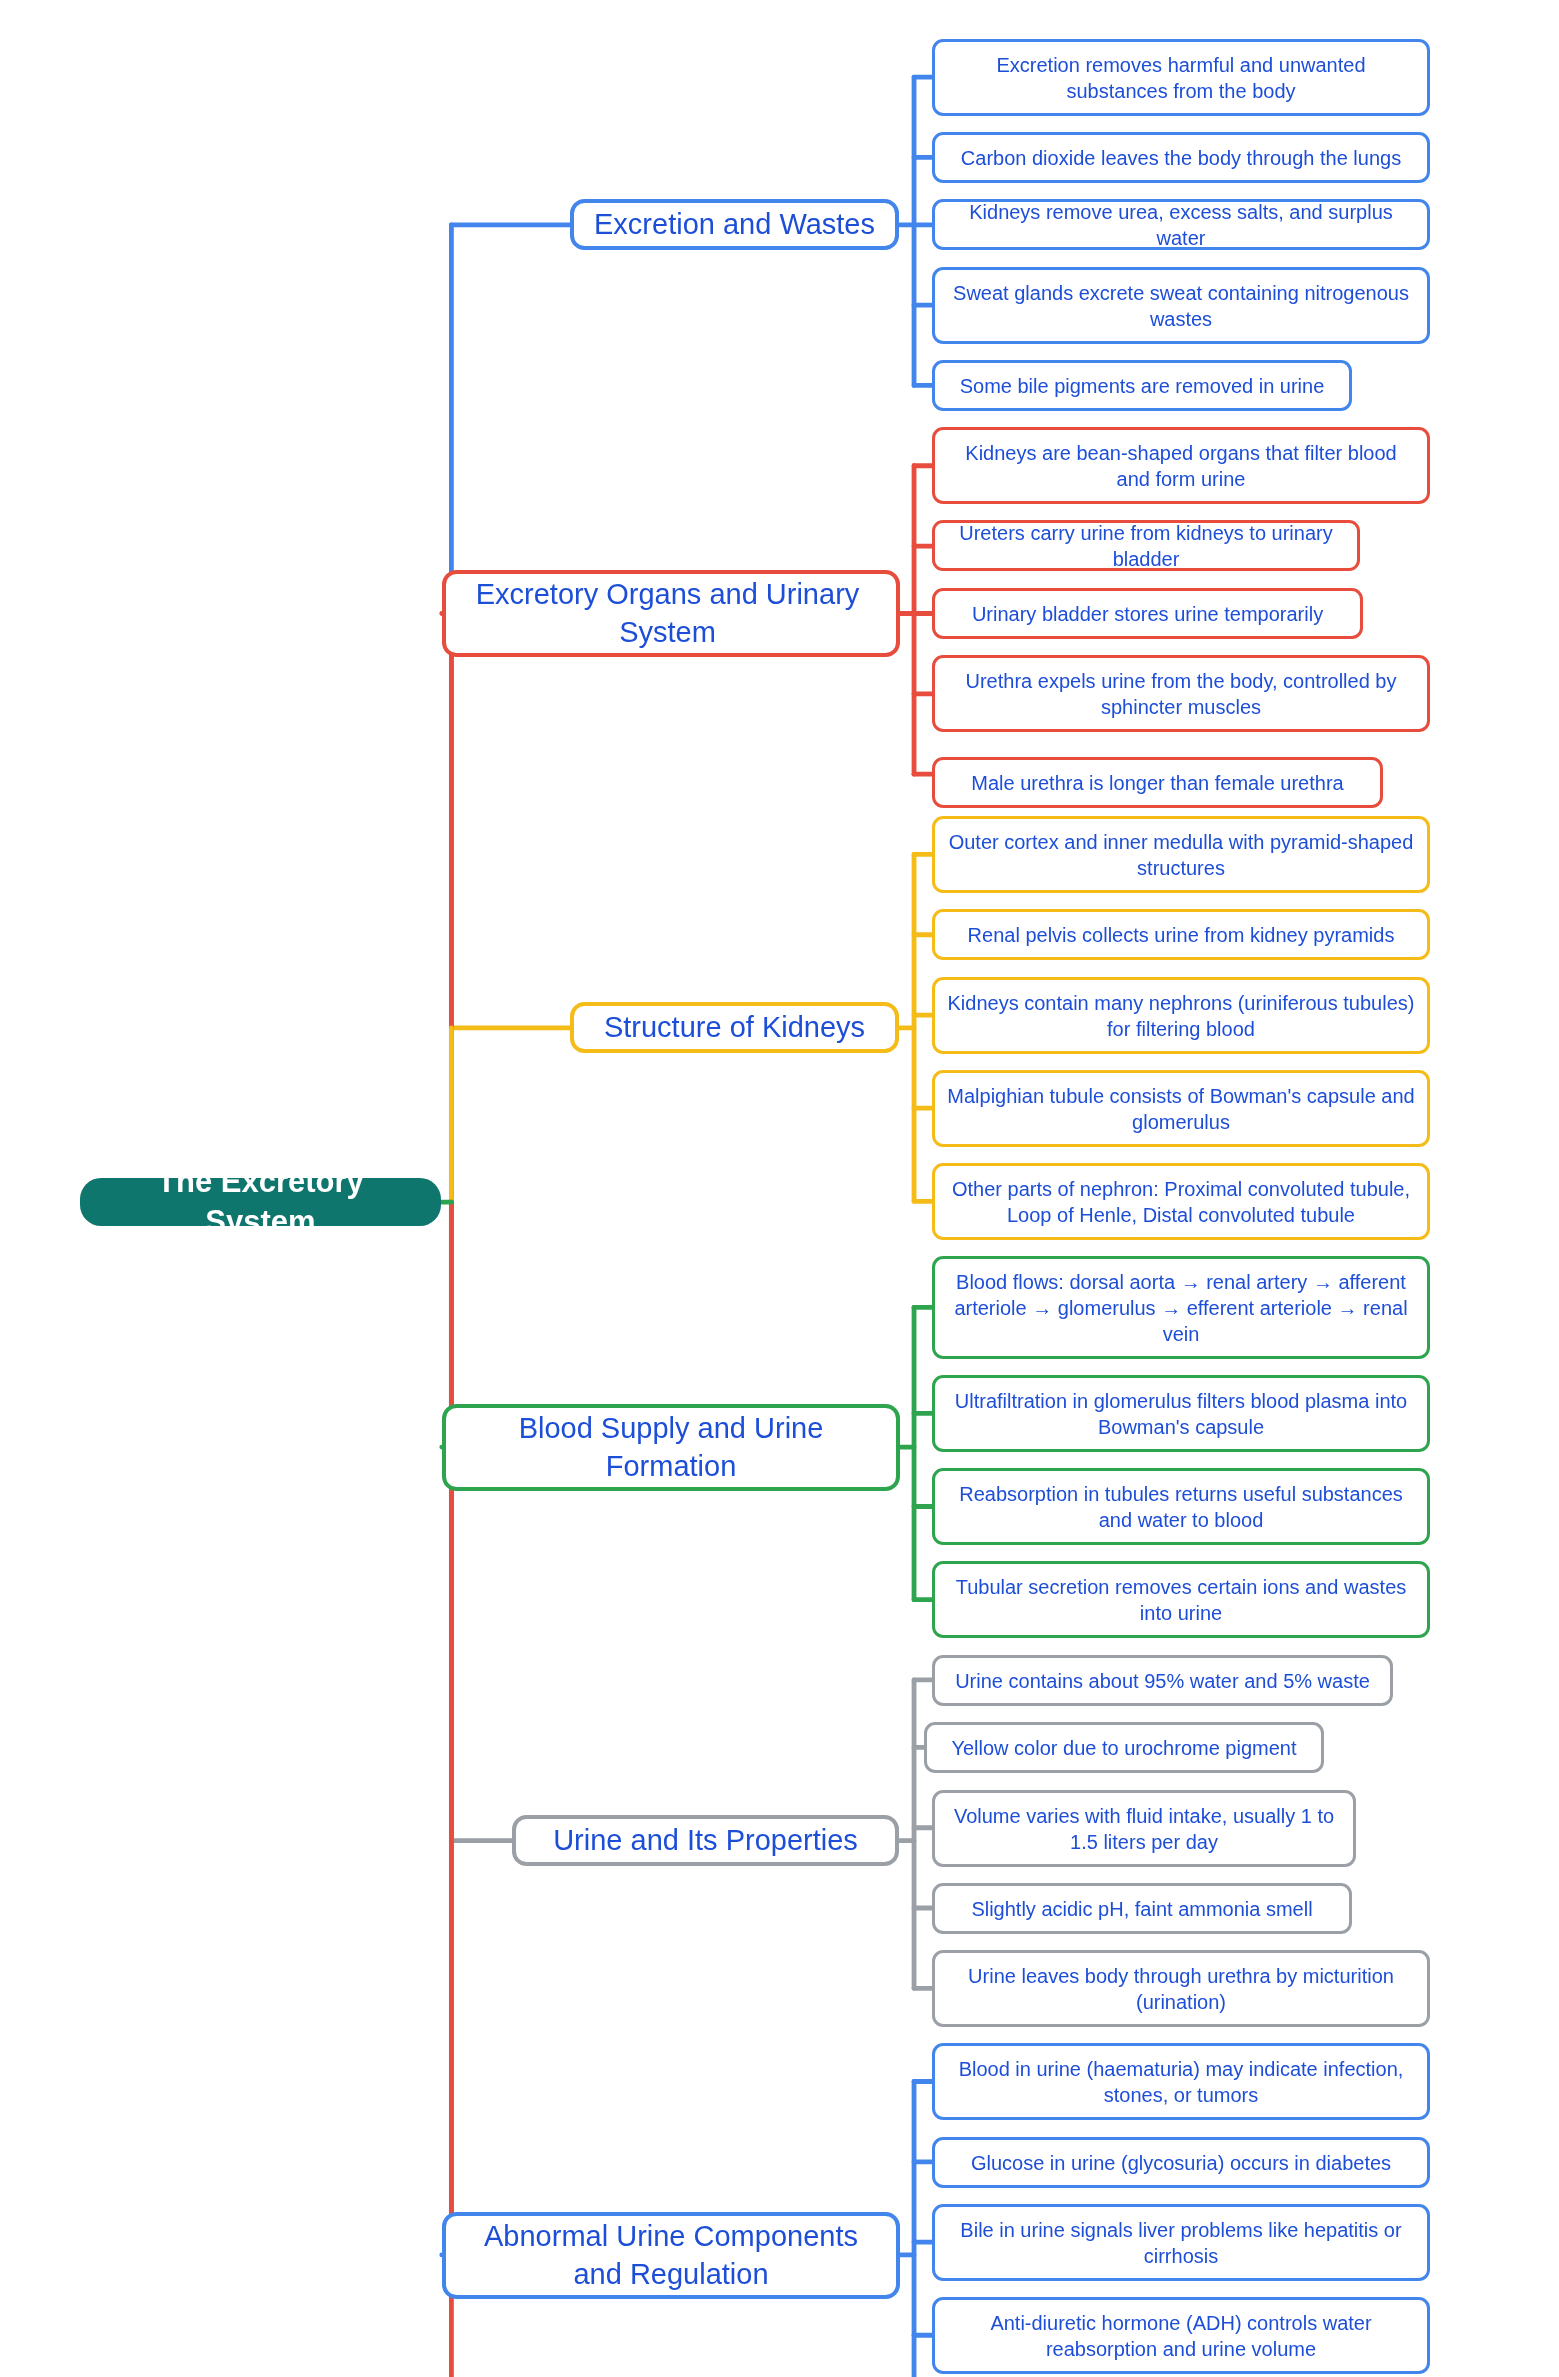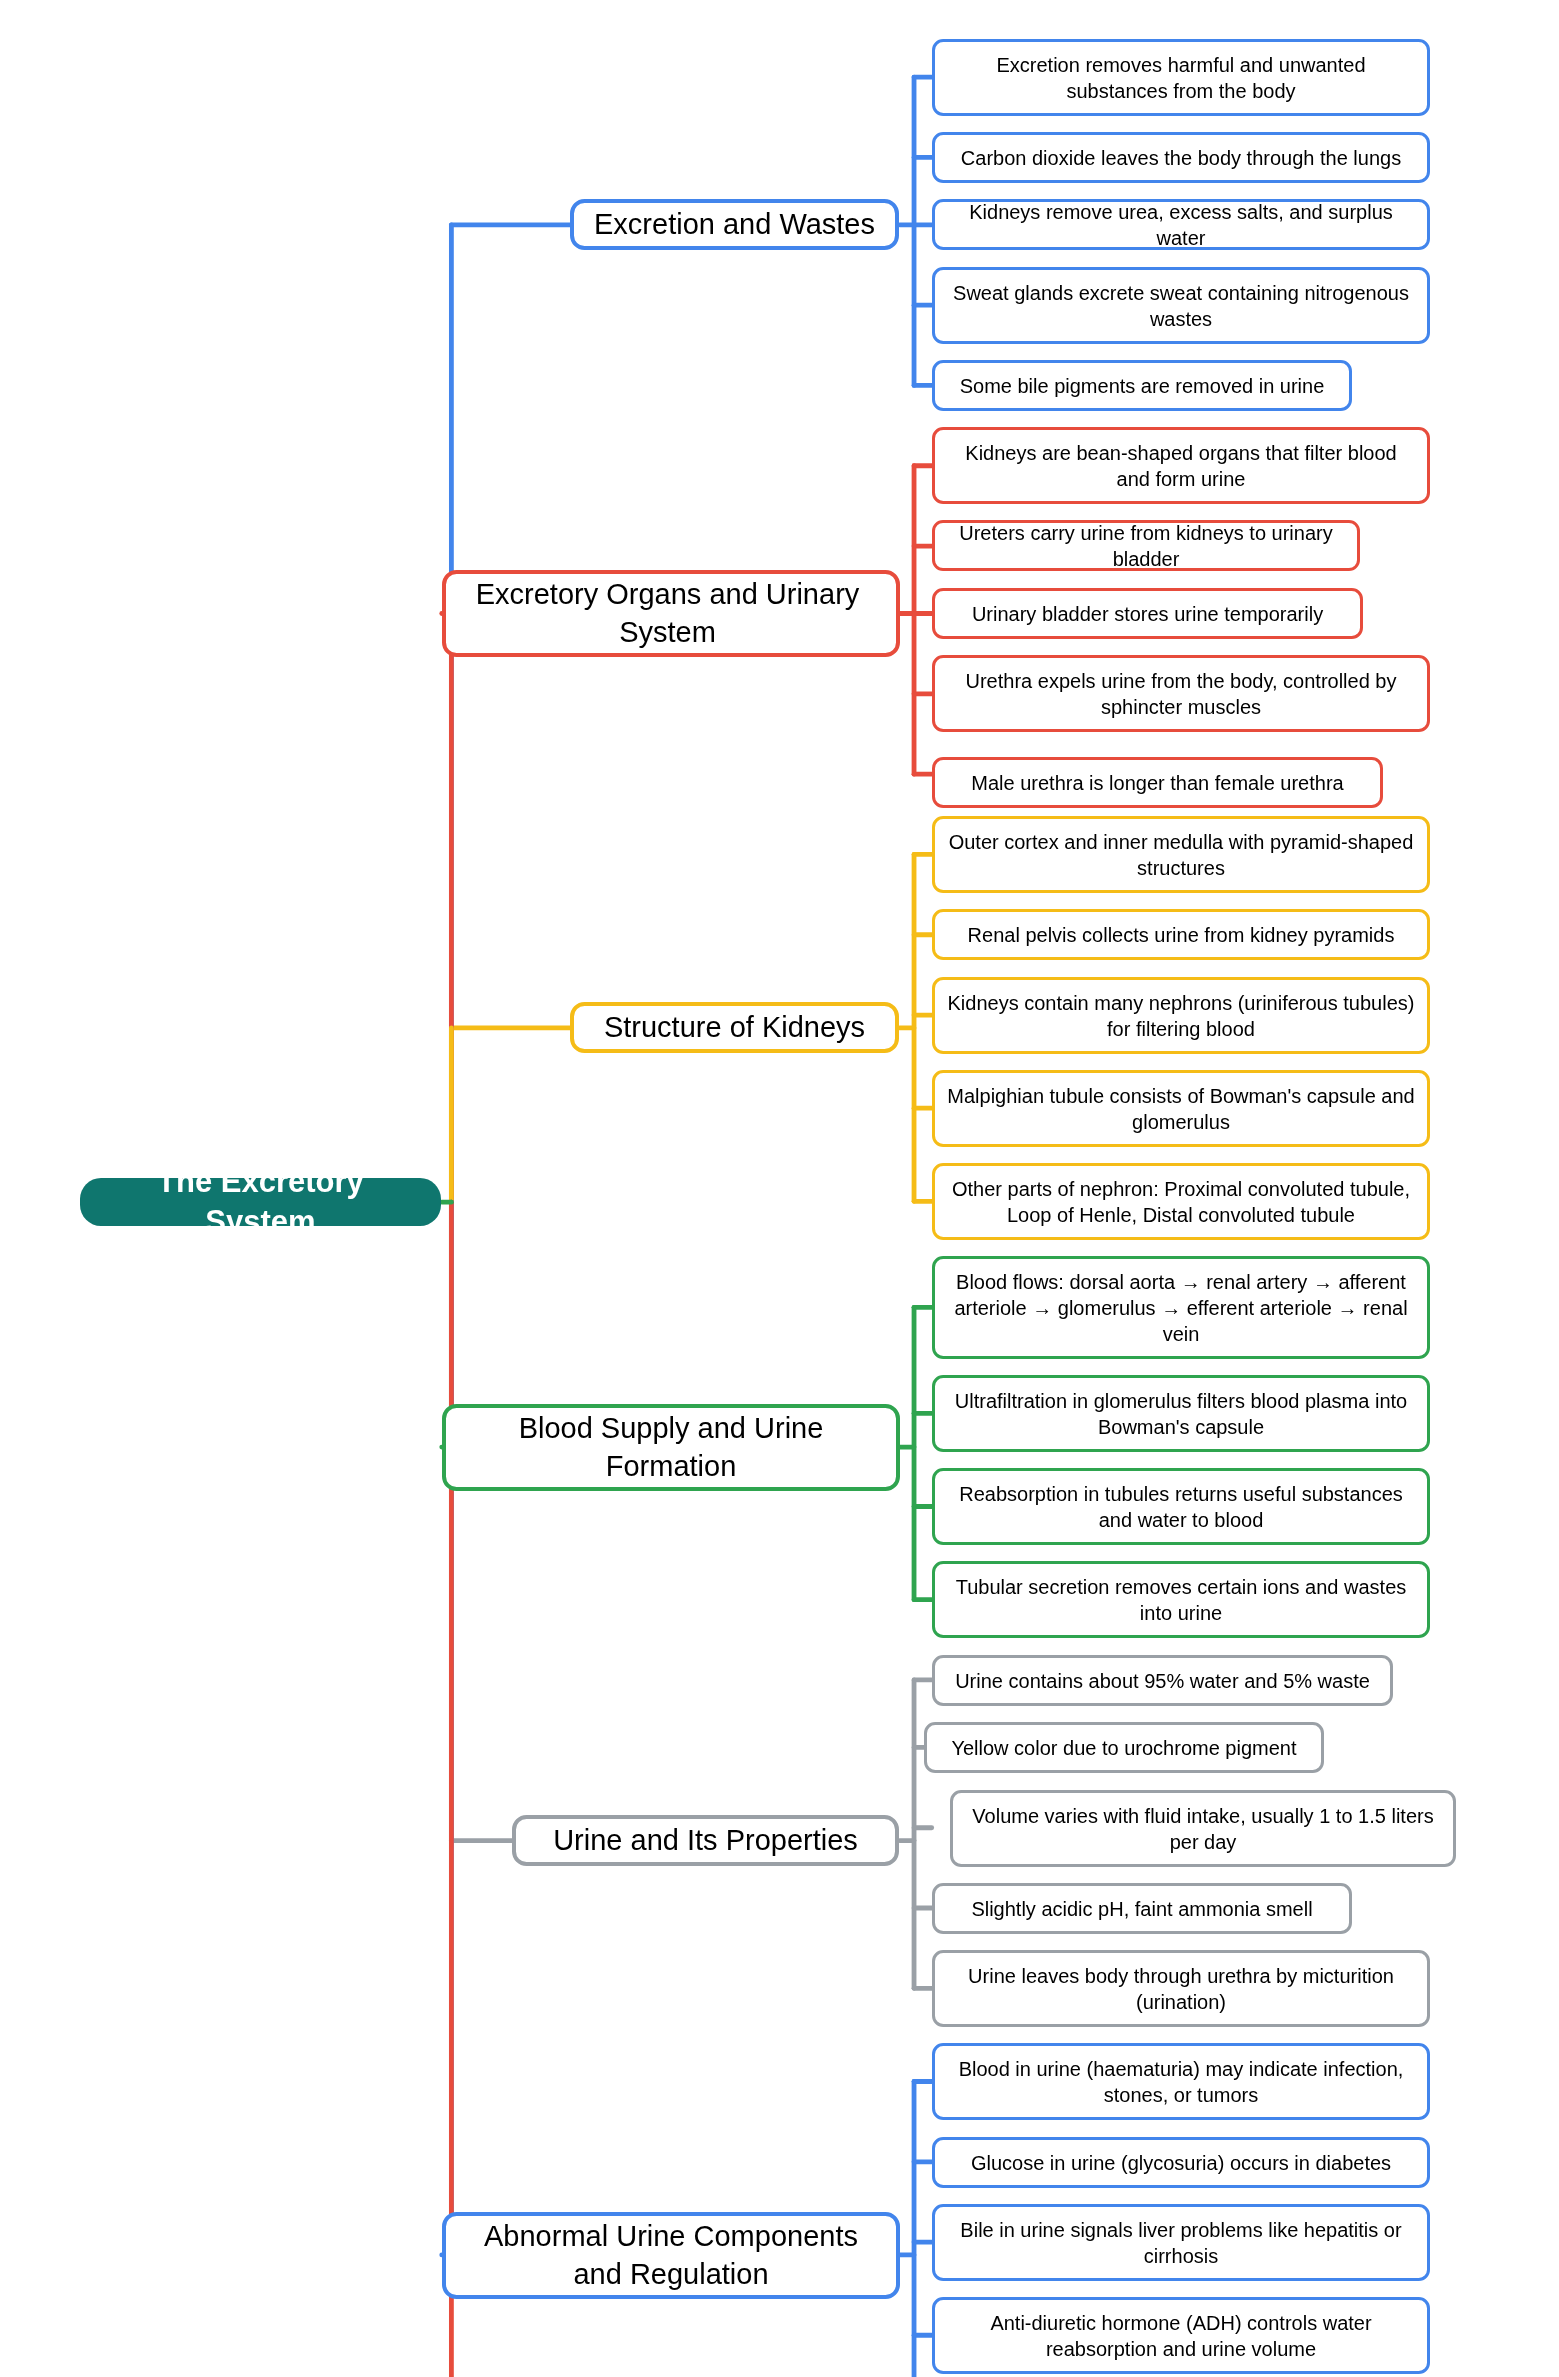--- a/index.html
+++ b/index.html
@@ -30,21 +30,21 @@
   }
 
   .node {
     position: absolute;
     box-sizing: border-box;
     background: #ffffff;
     display: flex;
     align-items: center;
     justify-content: center;
     text-align: center;
-    color: #000000;
+    color: #1d4ed8;
     line-height: 1.30;
   }
 
   .root-node {
     background: #0f766e;
     color: #ffffff;
     border-radius: 21px;
     font-size: 31px;
     font-weight: bold;
     padding: 0 21px;
@@ -189,21 +189,21 @@
       <div class="leaf-node node c-yellow" style="left: 932px; top: 1070px; width: 498px; height: 77px;">Malpighian tubule consists of Bowman's capsule and glomerulus</div>
       <div class="leaf-node node c-yellow" style="left: 932px; top: 1163px; width: 498px; height: 77px;">Other parts of nephron: Proximal convoluted tubule, Loop of Henle, Distal convoluted tubule</div>
       <div class="branch-node node c-yellow" style="left: 570px; top: 1002px; width: 329px; height: 51px;">Structure of Kidneys</div>
       <div class="leaf-node node c-green" style="left: 932px; top: 1256px; width: 498px; height: 103px;">Blood flows: dorsal aorta → renal artery → afferent arteriole → glomerulus → efferent arteriole → renal vein</div>
       <div class="leaf-node node c-green" style="left: 932px; top: 1375px; width: 498px; height: 77px;">Ultrafiltration in glomerulus filters blood plasma into Bowman's capsule</div>
       <div class="leaf-node node c-green" style="left: 932px; top: 1468px; width: 498px; height: 77px;">Reabsorption in tubules returns useful substances and water to blood</div>
       <div class="leaf-node node c-green" style="left: 932px; top: 1561px; width: 498px; height: 77px;">Tubular secretion removes certain ions and wastes into urine</div>
       <div class="branch-node node c-green" style="left: 442px; top: 1404px; width: 458px; height: 87px;">Blood Supply and Urine Formation</div>
       <div class="leaf-node node c-gray" style="left: 932px; top: 1655px; width: 461px; height: 51px;">Urine contains about 95% water and 5% waste</div>
       <div class="leaf-node node c-gray" style="left: 924px; top: 1722px; width: 400px; height: 51px;">Yellow color due to urochrome pigment</div>
-      <div class="leaf-node node c-gray" style="left: 932px; top: 1790px; width: 506px; height: 77px; margin-left: 18px;">Volume varies with fluid intake, usually 1 to 1.5 liters per day</div>
+      <div class="leaf-node node c-gray" style="left: 932px; top: 1790px; width: 424px; height: 77px;">Volume varies with fluid intake, usually 1 to 1.5 liters per day</div>
       <div class="leaf-node node c-gray" style="left: 932px; top: 1883px; width: 420px; height: 51px;">Slightly acidic pH, faint ammonia smell</div>
       <div class="leaf-node node c-gray" style="left: 932px; top: 1950px; width: 498px; height: 77px;">Urine leaves body through urethra by micturition (urination)</div>
       <div class="branch-node node c-gray" style="left: 512px; top: 1815px; width: 387px; height: 51px;">Urine and Its Properties</div>
       <div class="leaf-node node c-blue" style="left: 932px; top: 2043px; width: 498px; height: 77px;">Blood in urine (haematuria) may indicate infection, stones, or tumors</div>
       <div class="leaf-node node c-blue" style="left: 932px; top: 2137px; width: 498px; height: 51px;">Glucose in urine (glycosuria) occurs in diabetes</div>
       <div class="leaf-node node c-blue" style="left: 932px; top: 2204px; width: 498px; height: 77px;">Bile in urine signals liver problems like hepatitis or cirrhosis</div>
       <div class="leaf-node node c-blue" style="left: 932px; top: 2297px; width: 498px; height: 77px;">Anti-diuretic hormone (ADH) controls water reabsorption and urine volume</div>
       <div class="branch-node node c-blue" style="left: 442px; top: 2212px; width: 458px; height: 87px;">Abnormal Urine Components and Regulation</div>
       <div class="root-node node" style="left: 80px; top: 1178px; width: 361px; height: 48px;">The Excretory System</div>
     </div>

